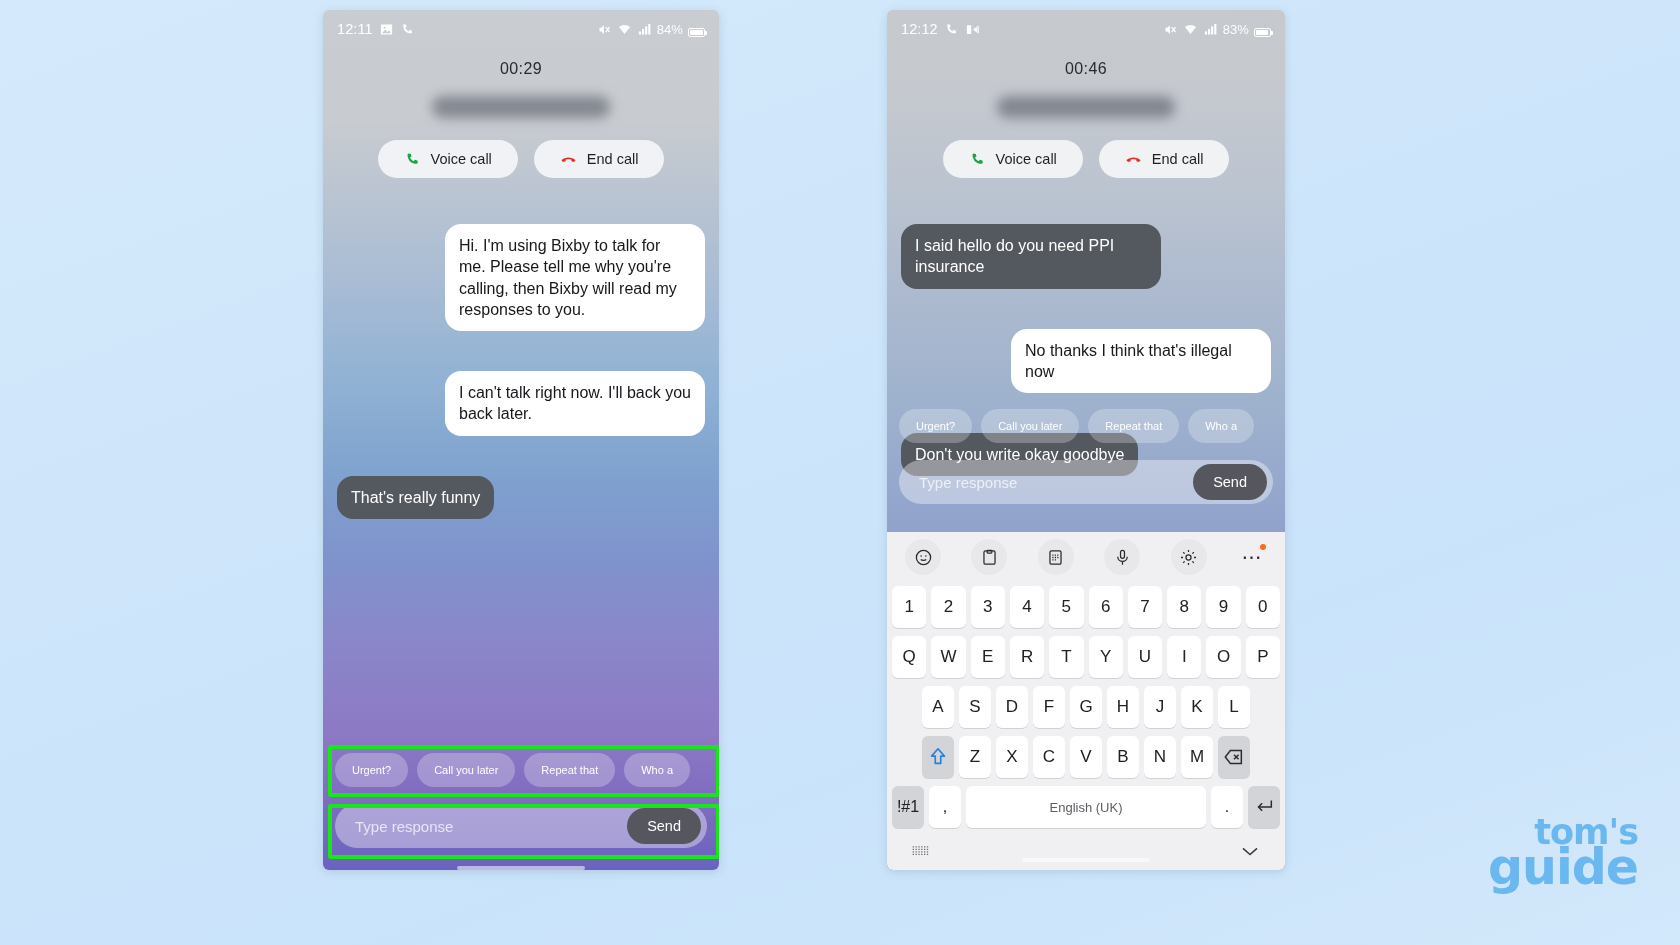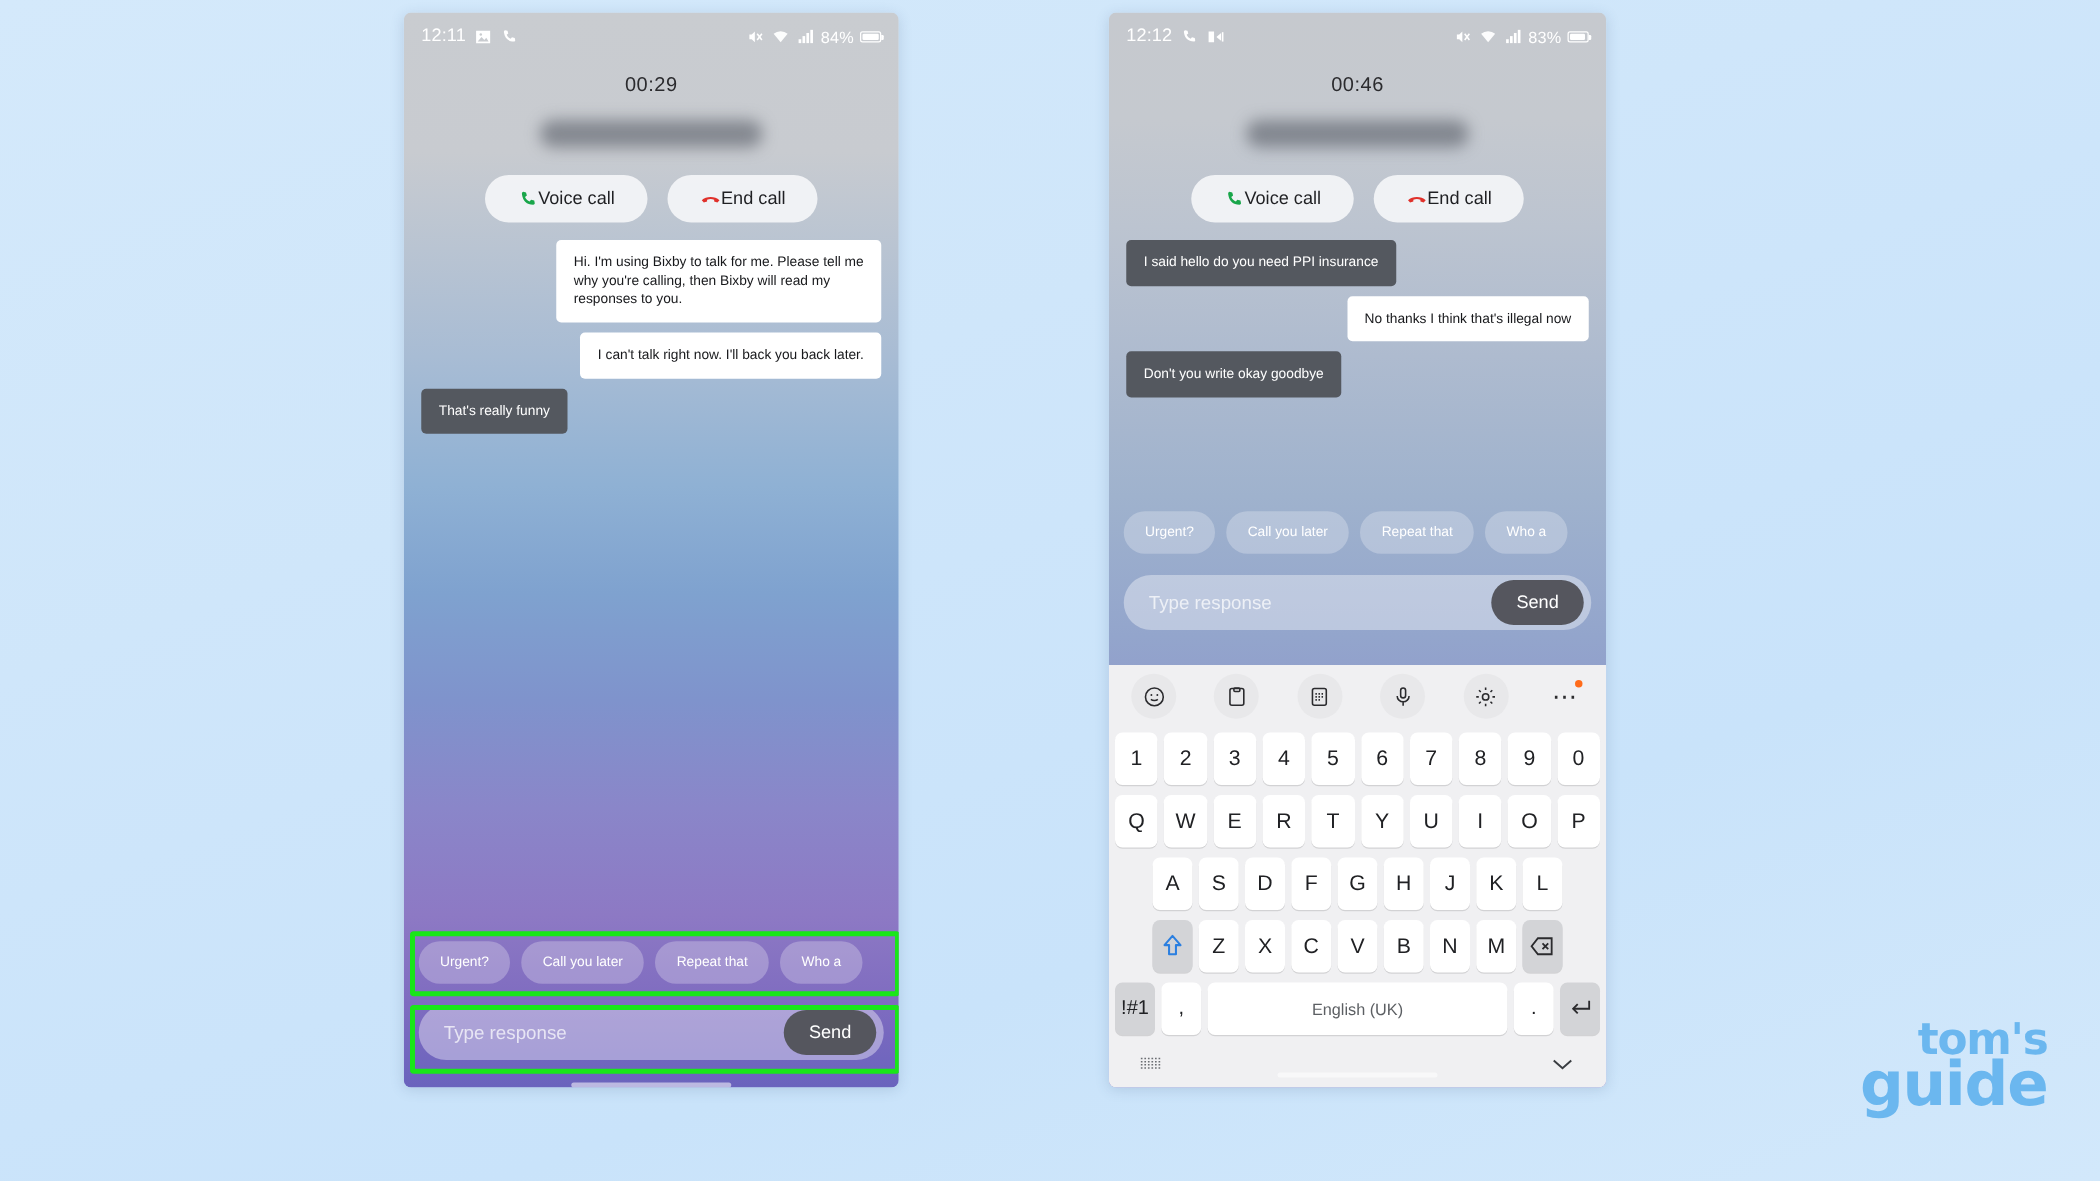--- a/index.html
+++ b/index.html
@@ -25,47 +25,47 @@
                       #7f6cc0 92%, #6a63bd 100%); }
   .call-screen.r { background:
       linear-gradient(to bottom, #c6c9ce 0%, #c5c9cf 10%, #bcc4d0 20%,
                       #aebbcf 32%, #9fb2cd 45%, #93a5cc 58%,
                       #8e95ca 70%, #8b84c6 82%, #8573c2 92%, #7b68bf 100%); }
 
   
   .statusbar { position:relative; height:38px; display:flex; align-items:center;
                padding:0 14px; color:#fff; font-size:14.5px; letter-spacing:.1px; }
   .sb-left { display:flex; align-items:center; gap:6px; }
-  .sb-right{ margin-left:auto; display:flex; align-items:center; gap:5px; font-size:13px; }
+  .sb-right{ margin-left:auto; display:flex; align-items:flex-end; gap:5px; font-size:13px; }
   .sb-ico { display:inline-block; width:15px; height:15px; }
   .sb-ico svg { display:block; width:100%; height:100%; fill:#ffffff; }
   .batt { display:inline-flex; align-items:center; gap:2px; }
   .batt-body { width:17px; height:9px; border:1.4px solid #fff; border-radius:2px;
                position:relative; }
   .batt-body::after{ content:""; position:absolute; right:-3px; top:2px;
                      width:2px; height:4px; background:#fff; border-radius:0 1px 1px 0; }
   .batt-fill { position:absolute; left:1px; top:1px; bottom:1px; width:80%;
                background:#fff; border-radius:1px; }
 
   
   .call-timer { text-align:center; color:#2b2b2e; font-size:16px; margin-top:12px;
                 letter-spacing:.4px; }
   .blur-name { margin:18px auto 0; width:178px; height:22px; border-radius:11px;
                background:rgba(90,95,105,.62); filter:blur(6px); }
   .call-btns { display:flex; justify-content:center; gap:16px; margin-top:22px; }
-  .call-btn { display:flex; align-items:center; height:38px; padding:0 26px;
+  .call-btn { display:flex; align-items:center; gap:10px; height:38px; padding:0 26px;
               border-radius:19px; background:rgba(244,245,247,.92); color:#1f2023;
               font-size:14.5px; }
   .call-btn .gl { width:17px; height:17px; display:block; }
   .call-btn .gl svg { width:100%; height:100%; display:block; }
 
   
   .convo { padding:14px 14px 0; display:flex; flex-direction:column; gap:8px; }
-  .bubble { max-width:260px; padding:11px 14px; font-size:11px; line-height:1.33;
-            border-radius:4px; }
+  .bubble { max-width:260px; padding:11px 14px; font-size:16px; line-height:1.33;
+            border-radius:16px;margin-top:32px; }
   .bubble.me { align-self:flex-end; background:#fff; color:#17181b; }
   .bubble.them { align-self:flex-start; background:#54585f; color:#fff; }
 
   
   .chiprow { display:flex; gap:9px; padding:9px 12px; overflow:hidden; }
   .chip { flex:0 0 auto; height:34px; padding:0 17px; border-radius:17px;
           background:rgba(255,255,255,.26); color:#fff; font-size:11px;
           display:flex; align-items:center; white-space:nowrap; }
   .composer { display:flex; align-items:flex-end; padding:8px 12px 12px; }
   .inputpill { flex:1; display:flex; align-items:center; height:44px; border-radius:22px;

